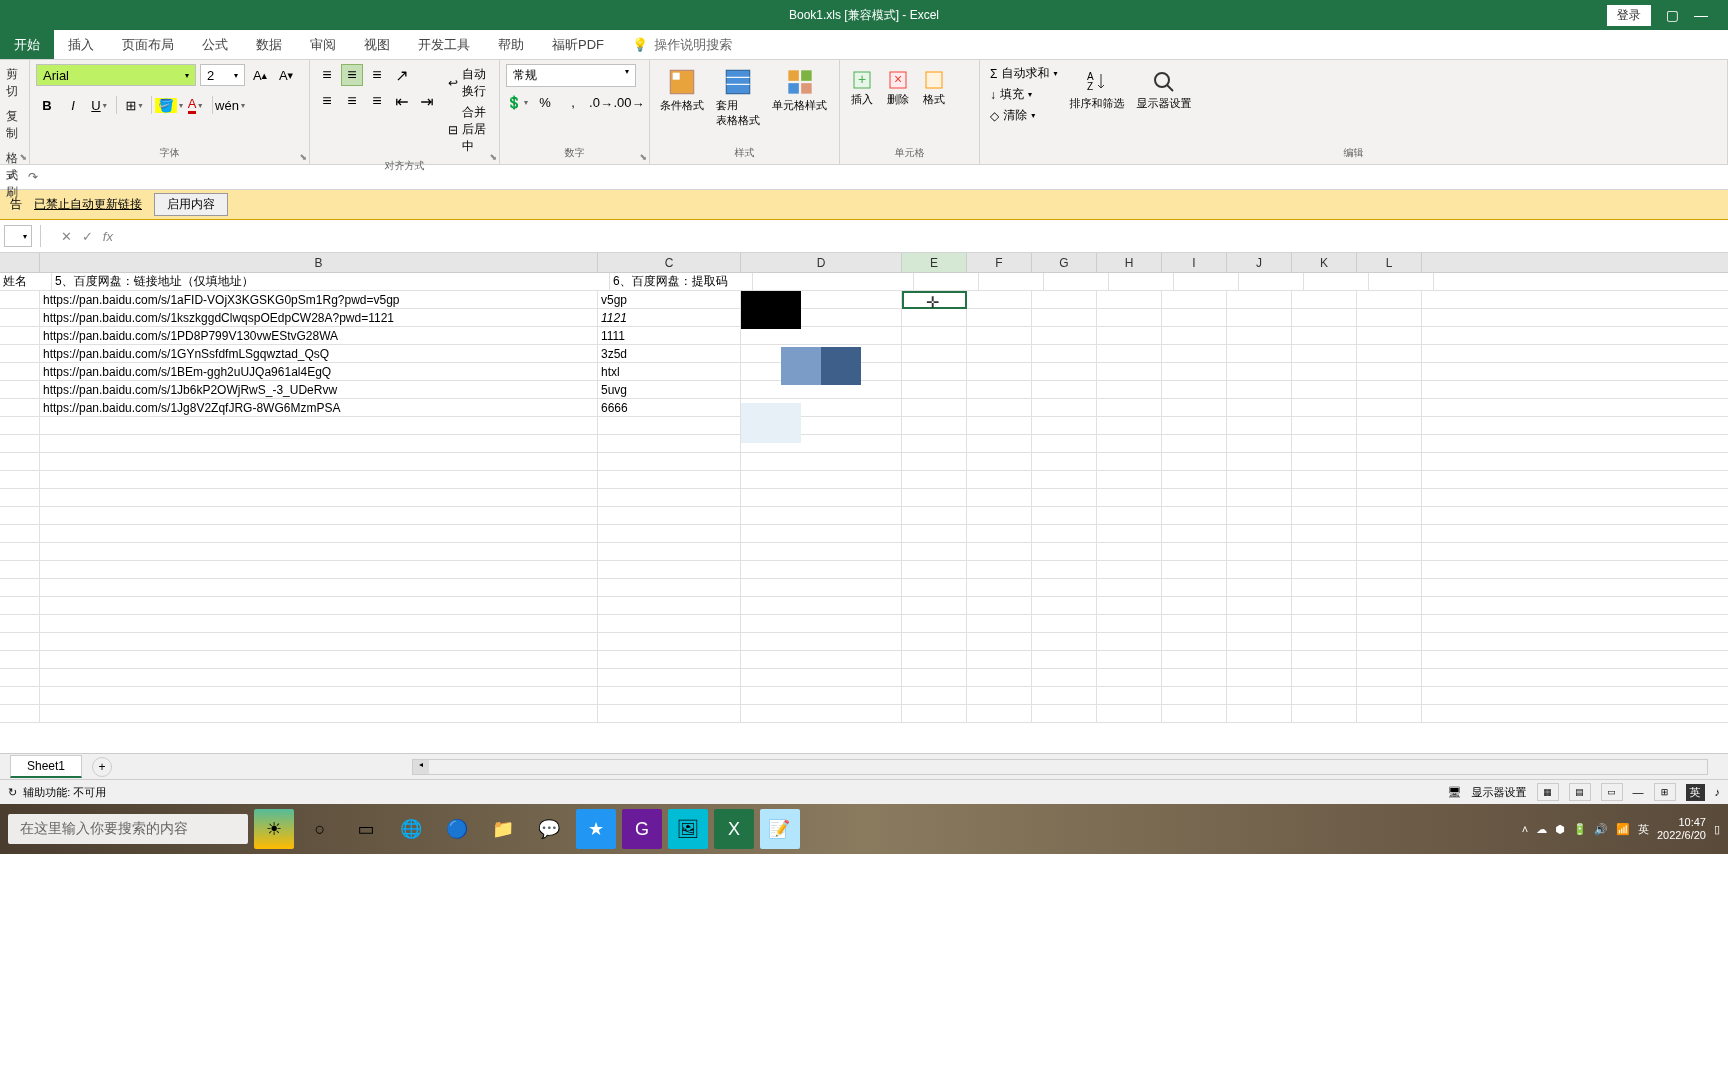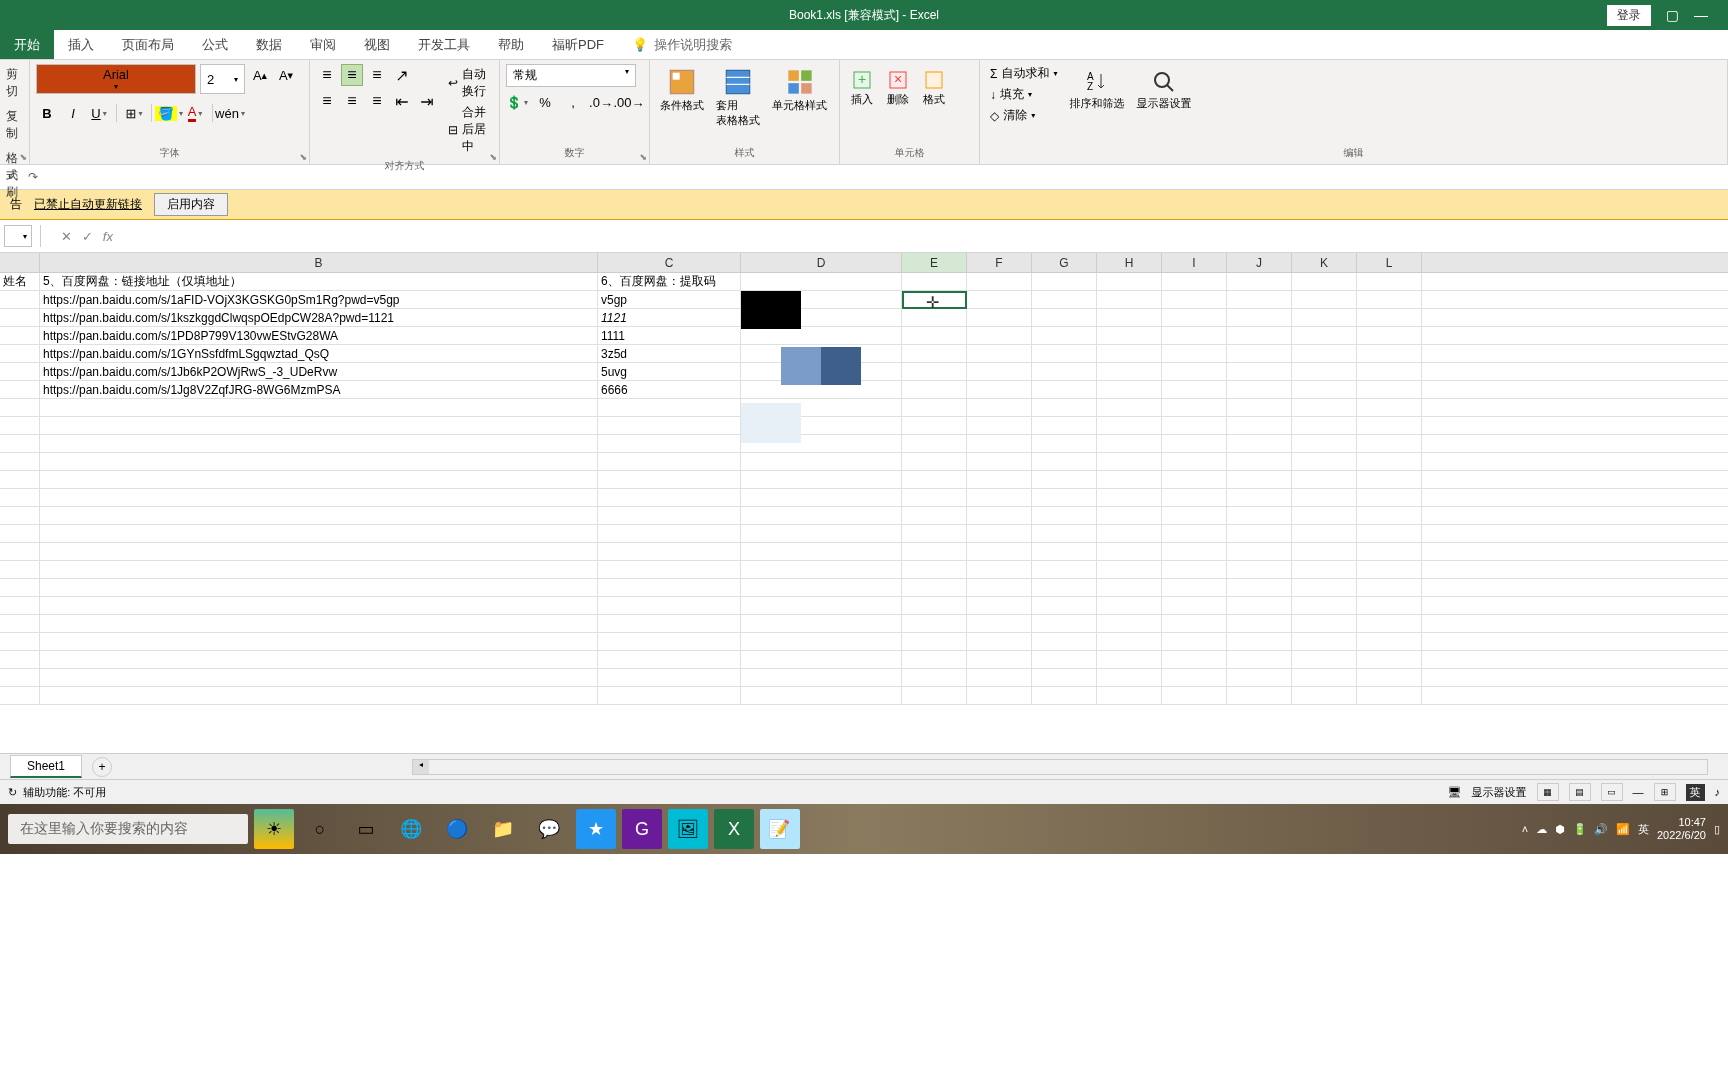--- a/index.html
+++ b/index.html
@@ -19,21 +19,21 @@
     .ribbon-group { display: flex; flex-direction: column; border-right: 1px solid #d4d4d4; padding: 4px 6px 2px; position: relative; }
     .ribbon-group-content { flex: 1; display: flex; align-items: flex-start; gap: 4px; }
     .ribbon-group-label { text-align: center; font-size: 10px; color: #666; padding: 2px 0; }
     .ribbon-dialog-launcher { position: absolute; right: 2px; bottom: 2px; font-size: 9px; color: #888; cursor: pointer; }
     
     .clipboard-group { width: 30px; }
     .clip-item { font-size: 12px; color: #333; padding: 2px 0; }
     
     .font-group { width: 280px; }
     .font-row { display: flex; gap: 4px; margin-bottom: 4px; }
-    .font-name-box { border: 1px solid #c0c0c0; background: #c2410c; padding: 2px 6px; font-size: 13px; width: 160px; display: flex; justify-content: space-between; align-items: center; flex-direction: column; }
+    .font-name-box { border: 1px solid #c0c0c0; background: #bef264; padding: 2px 6px; font-size: 13px; width: 160px; display: flex; justify-content: space-between; align-items: center; }
     .font-size-box { border: 1px solid #c0c0c0; background: #fff; padding: 2px 6px; font-size: 13px; width: 45px; display: flex; justify-content: space-between; align-items: center; }
     .font-btn { width: 22px; height: 22px; display: flex; align-items: center; justify-content: center; font-size: 13px; cursor: pointer; }
     .font-btn.dd::after { content: "▾"; font-size: 8px; margin-left: 2px; color: #666; }
     
     .align-group { width: 190px; }
     .align-row { display: flex; gap: 3px; margin-bottom: 4px; }
     .align-btn { width: 22px; height: 22px; display: flex; align-items: center; justify-content: center; cursor: pointer; }
     .align-btn.active { background: #c5e0b4; border: 1px solid #8fb469; }
     .wrap-btn { display: flex; align-items: center; gap: 4px; font-size: 12px; padding: 2px 6px; }
     
@@ -359,21 +359,21 @@
     <div class="col-header" style="width:65px;">G</div>
     <div class="col-header" style="width:65px;">H</div>
     <div class="col-header" style="width:65px;">I</div>
     <div class="col-header" style="width:65px;">J</div>
     <div class="col-header" style="width:65px;">K</div>
     <div class="col-header" style="width:65px;">L</div>
   </div>
 
   <div class="grid-rows" id="grid-rows">
       <div class="grid-row">
-        <div class="cell" style="width: 40px;">姓名</div>
+        <div class="cell" style="width: 52px;">姓名</div>
         <div class="cell" style="width: 558px;">5、百度网盘：链接地址（仅填地址）</div>
         <div class="cell" style="width: 143px;">6、百度网盘：提取码</div>
         <div class="cell" style="width: 161px;"></div>
         <div class="cell" style="width: 65px;"></div>
         <div class="cell" style="width: 65px;"></div>
         <div class="cell" style="width: 65px;"></div>
         <div class="cell" style="width: 65px;"></div>
         <div class="cell" style="width: 65px;"></div>
         <div class="cell" style="width: 65px;"></div>
         <div class="cell" style="width: 65px;"></div>
@@ -418,20 +418,34 @@
         <div class="cell" style="width: 65px;"></div>
         <div class="cell" style="width: 65px;"></div>
         <div class="cell" style="width: 65px;"></div>
         <div class="cell" style="width: 65px;"></div>
         <div class="cell" style="width: 65px;"></div>
       </div>
       <div class="grid-row">
         <div class="cell" style="width: 40px;"></div>
         <div class="cell" style="width: 558px;">https://pan.baidu.com/s/1GYnSsfdfmLSgqwztad_QsQ</div>
         <div class="cell" style="width: 143px;">3z5d</div>
+        <div class="cell" style="width: 161px;"></div>
+        <div class="cell" style="width: 65px;"></div>
+        <div class="cell" style="width: 65px;"></div>
+        <div class="cell" style="width: 65px;"></div>
+        <div class="cell" style="width: 65px;"></div>
+        <div class="cell" style="width: 65px;"></div>
+        <div class="cell" style="width: 65px;"></div>
+        <div class="cell" style="width: 65px;"></div>
+        <div class="cell" style="width: 65px;"></div>
+      </div>
+      <div class="grid-row">
+        <div class="cell" style="width: 40px;"></div>
+        <div class="cell" style="width: 558px;">https://pan.baidu.com/s/1BEm-ggh2uUJQa961al4EgQ</div>
+        <div class="cell" style="width: 143px;">htxl</div>
         <div class="cell" style="width: 161px;"></div>
         <div class="cell" style="width: 65px;"></div>
         <div class="cell" style="width: 65px;"></div>
         <div class="cell" style="width: 65px;"></div>
         <div class="cell" style="width: 65px;"></div>
         <div class="cell" style="width: 65px;"></div>
         <div class="cell" style="width: 65px;"></div>
         <div class="cell" style="width: 65px;"></div>
         <div class="cell" style="width: 65px;"></div>
       </div>

